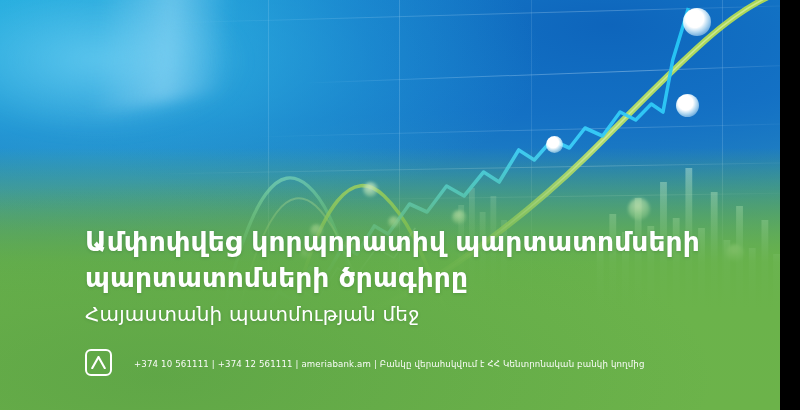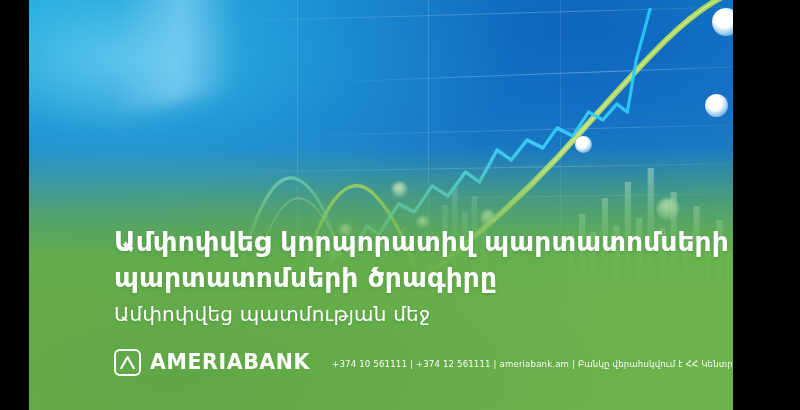--- a/index.html
+++ b/index.html
@@ -1,23 +1,22 @@
 <!DOCTYPE html>
 <html><head>
 <meta charset="utf-8">
 <style>
   html,body{margin:0;padding:0;background:#000;}
   body{font-family:"DejaVu Sans","Liberation Sans",sans-serif;}
 
   #banner{
     position:relative;
-    width:704px;height:410px;
+    width:780px;height:410px;
     overflow:hidden;
     background:#0f172a;
-    margin-left:29px;
   }
 
   
   .layer{position:absolute;inset:0;}
 
   
   .bg-base{
     background:linear-gradient(177deg,
       #1fa9dd 0%,
       #1b95d4 14%,
@@ -275,28 +274,27 @@
   </div>
 
   <div class="layer bg-green"></div>
   <div class="layer bg-vignette"></div>
 
   <div class="content">
     <div class="headline">
       <div>Ամփոփվեց կորպորատիվ պարտատոմսերի</div>
       <div>պարտատոմսերի ծրագիրը</div>
     </div>
-    <div class="subhead">Ամփոփվեց պատմության մեջ</div>
+    <div class="subhead">Հայաստանի պատմության մեջ</div>
   </div>
 
   <div class="footer">
     <div class="logo">
       <div class="logo-mark">
         <svg width="15" height="13" viewBox="0 0 15 13" aria-hidden="true">
           <path d="M1.3 12 L7.5 1 L13.7 12" fill="none" stroke="#ffffff" stroke-width="2.1" stroke-linecap="square" stroke-linejoin="miter"></path>
         </svg>
       </div>
-      <div class="logo-word">AMERIABANK</div>
     </div>
     <div class="contact">+374 10 561111 | +374 12 561111 | ameriabank.am | Բանկը վերահսկվում է ՀՀ Կենտրոնական բանկի կողմից</div>
   </div>
 
 </div>
 
 </body></html>

